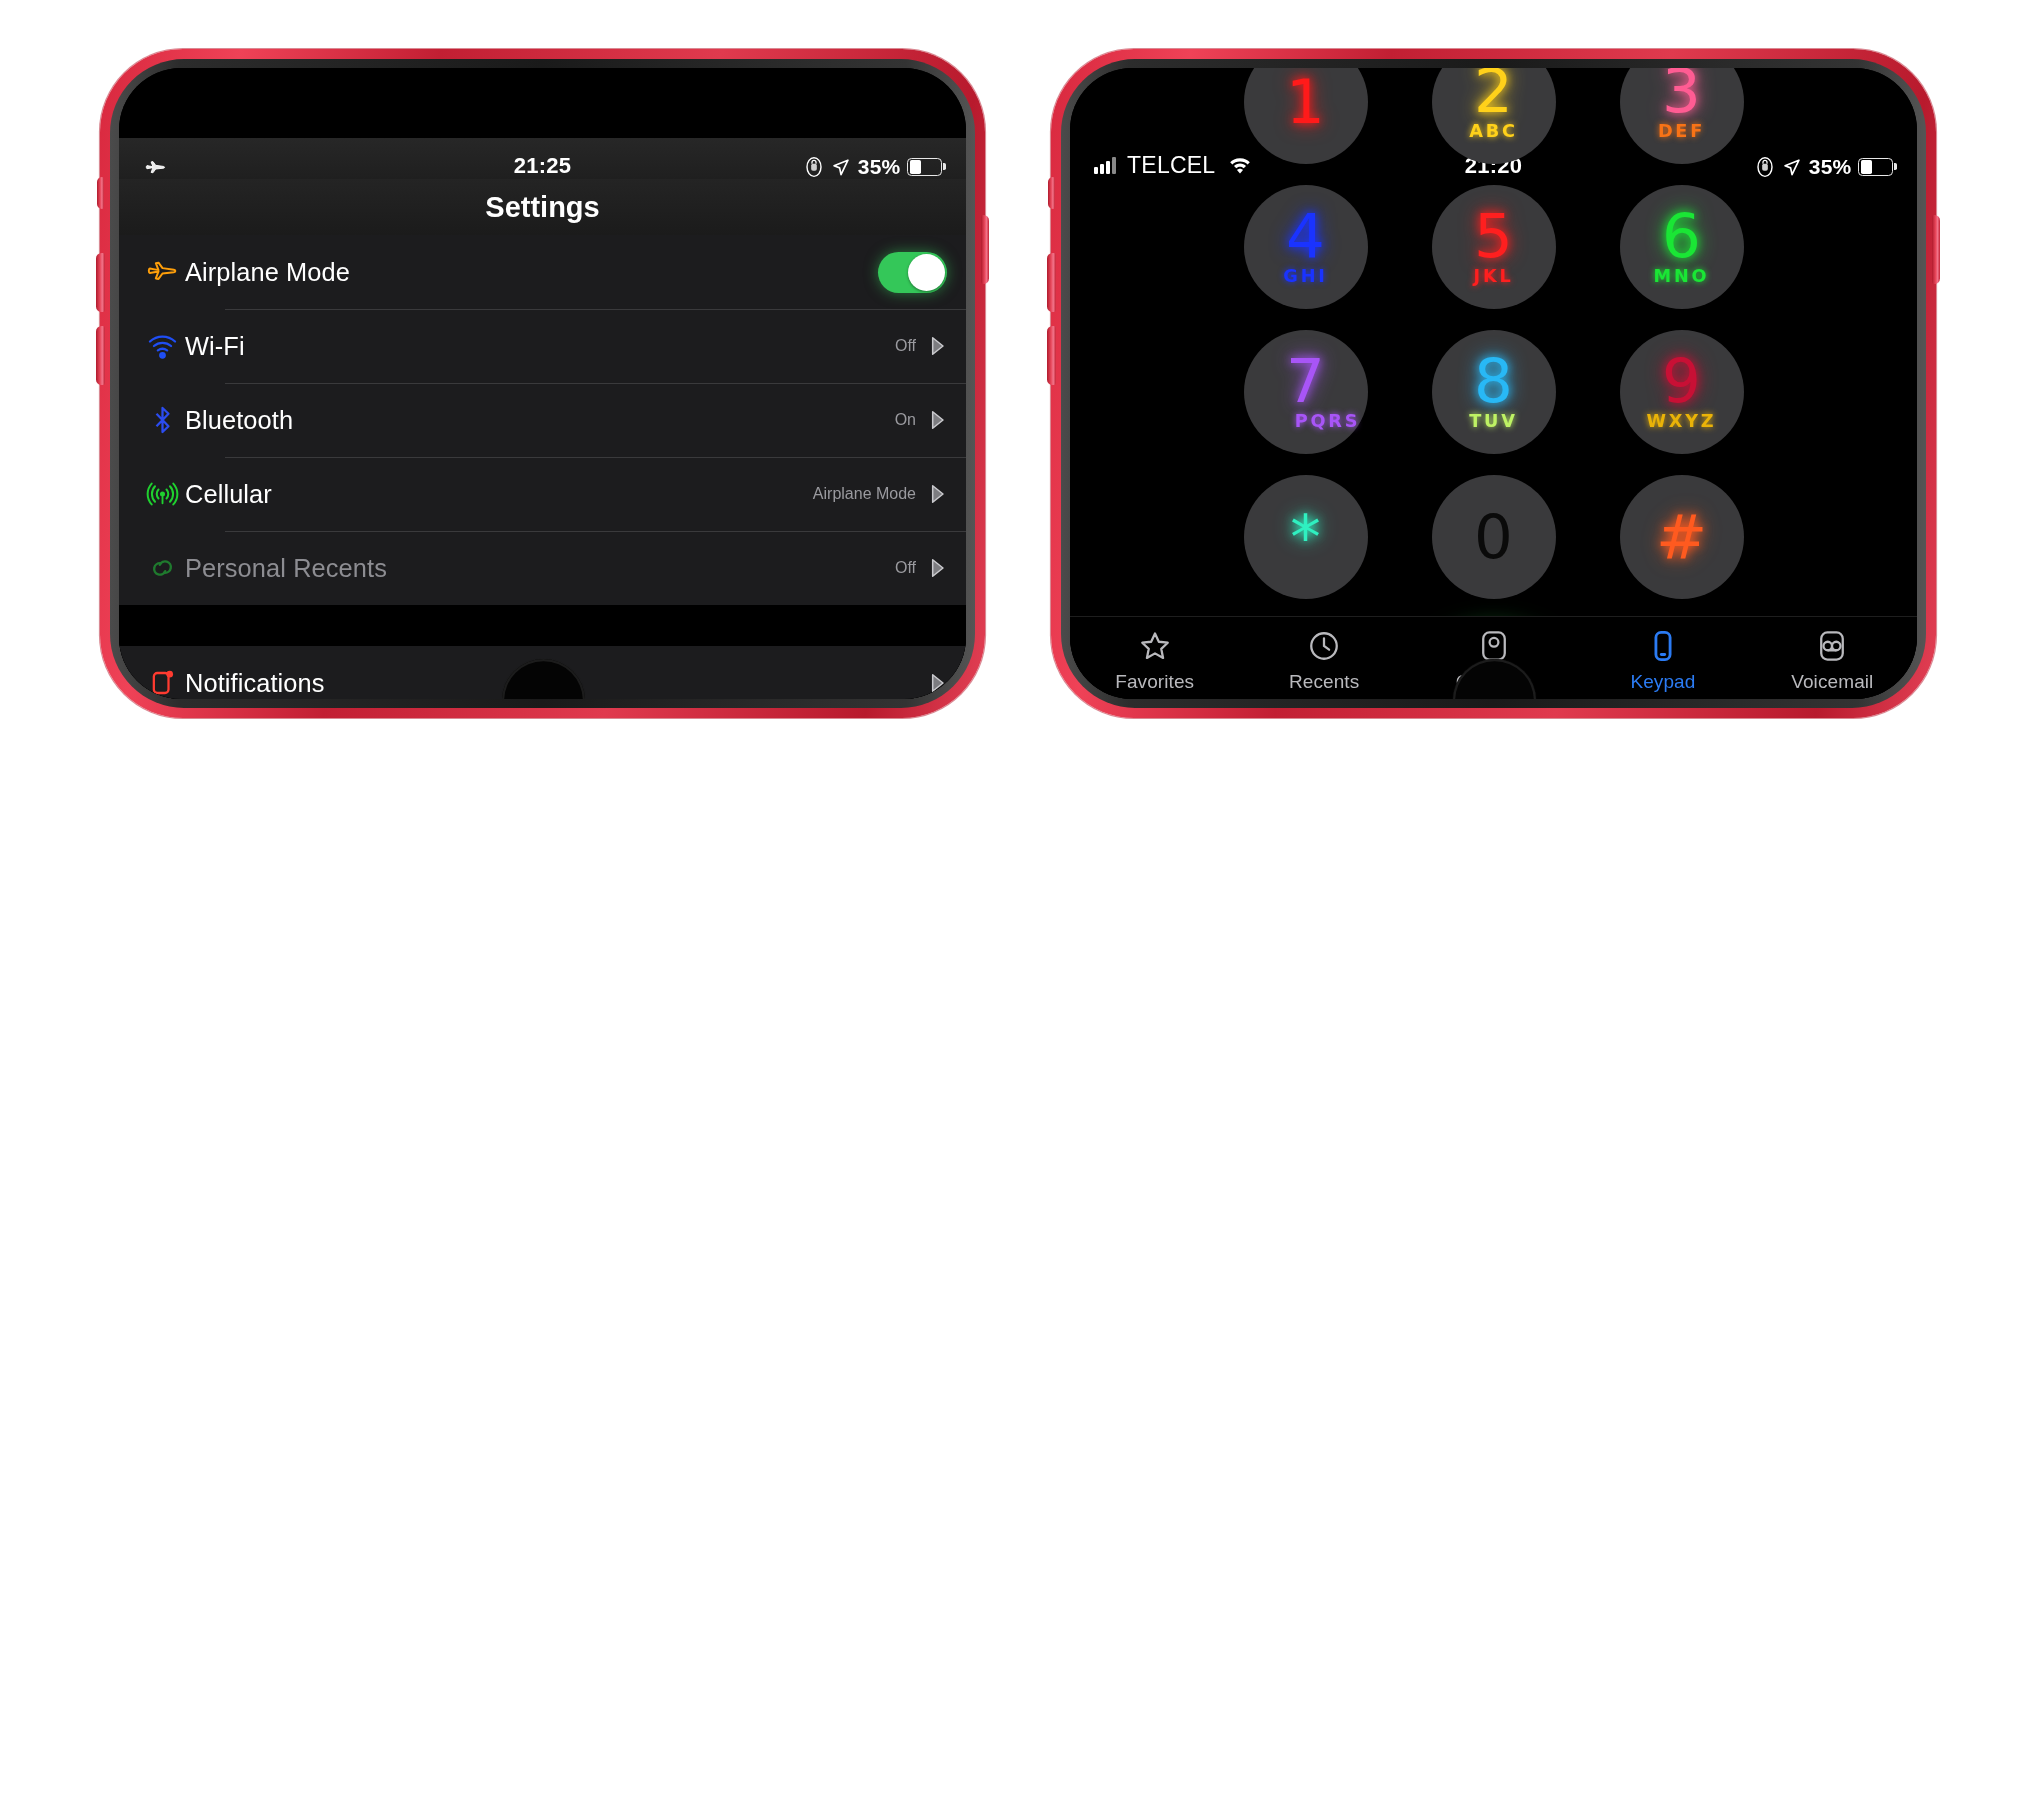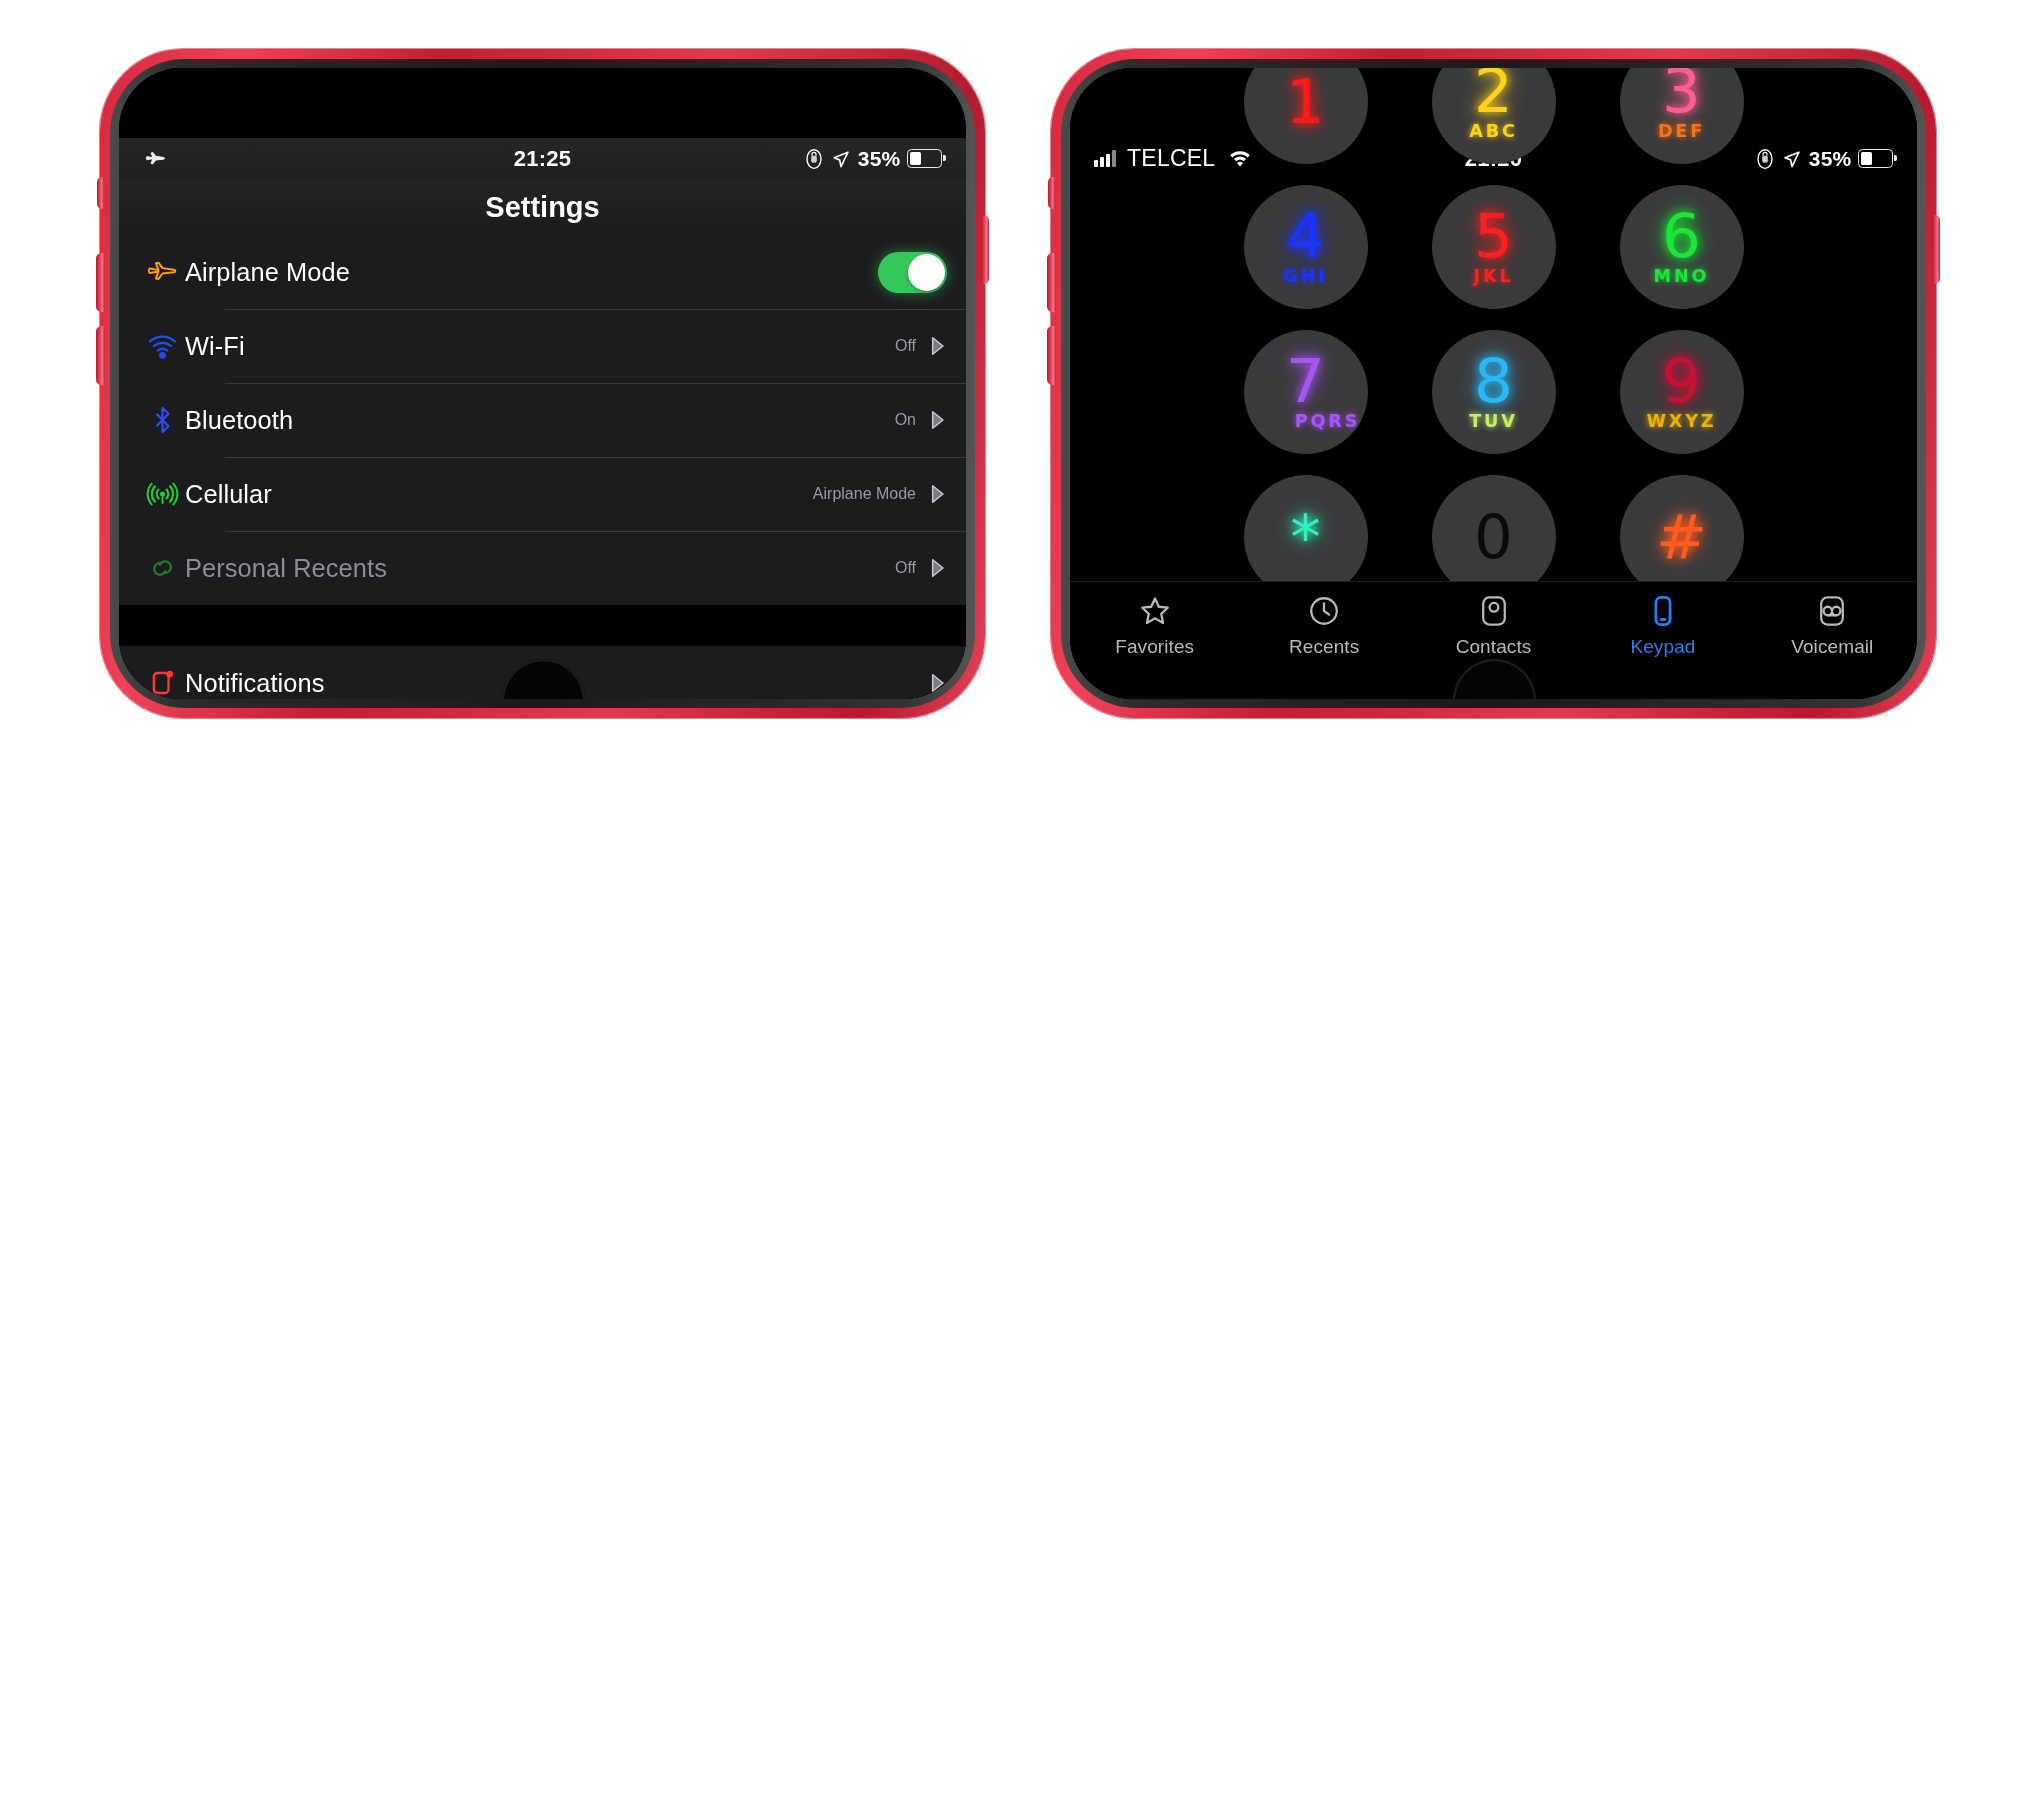--- a/index.html
+++ b/index.html
@@ -25,22 +25,22 @@
   .frontcam{position:absolute;width:16.6px;height:16.6px;border-radius:50%;
      background:radial-gradient(circle at 48% 42%,#2b4a8a 0%,#16264a 38%,#090c16 70%,#050505 100%);
      box-shadow:0 0 2.2px #111;}
   .homebtn{position:absolute;width:83px;height:83px;border-radius:50%;
      background:#040404;box-shadow:inset 0 0 0 2.2px #1c1c1c,0 0 1.1px #222;}
 
   
   .screen{position:absolute;left:0;top:0;width:100%;height:100%;background:#000;color:#fff;}
 
   
-  .statusbar{position:absolute;left:0;right:0;display:flex;align-items:center;
-     height:41px;padding:8px 24px;box-sizing:border-box;font-size:22px;letter-spacing:0.2px;}
+  .statusbar{position:absolute;left:0;right:0;display:flex;align-items:flex-end;
+     height:41px;padding:0 24px;box-sizing:border-box;font-size:22px;letter-spacing:0.2px;}
   .sb-left{display:flex;align-items:center;gap:7.7px;flex:1;}
   .sb-mid{position:absolute;left:0;right:0;text-align:center;font-weight:600;pointer-events:none;}
   .sb-right{display:flex;align-items:center;gap:6.6px;margin-left:auto;z-index:2;}
   .sb-right .pct{font-weight:600;font-size:21px;}
   .batt{width:33px;height:16.6px;border:1.7px solid #e8e8e8;border-radius:4.4px;position:relative;}
   .batt:after{content:"";position:absolute;right:-5px;top:4.4px;width:2.8px;height:6.6px;
      background:#e8e8e8;border-radius:0 1.7px 1.7px 0;}
   .batt i{position:absolute;left:1.7px;top:1.7px;bottom:1.7px;width:34%;background:#fff;border-radius:1.7px;display:block;}
   .bars{display:flex;align-items:flex-end;gap:2.2px;height:16.6px;}
   .bars b{width:3.9px;background:#fff;border-radius:1.1px;display:block;}
@@ -80,21 +80,21 @@
      font-family:"DejaVu Sans",sans-serif;}
   .key .ltr{font-size:17.7px;font-weight:700;letter-spacing:2.8px;margin-top:2.2px;
      font-family:"DejaVu Sans",sans-serif;}
   .key .d.glow{text-shadow:0 0 10px currentColor,0 0 19px currentColor;}
   .key .ltr.glow{text-shadow:0 0 6.6px currentColor;}
   .callbtn{width:108px;height:108px;border-radius:50%;background:#2fd košt;}
   .callbtn{background:#2ad94a;margin-top:30px;display:flex;align-items:center;justify-content:center;
      box-shadow:0 0 25.4px rgba(42,217,74,.6);}
 
   
-  .tabbar{position:absolute;left:0;right:0;bottom:0;height:118px;background:#000;
+  .tabbar{position:absolute;left:0;right:0;bottom:0;height:83px;background:#000;
      border-top:1.1px solid #1e1e1e;display:flex;align-items:flex-start;padding-top:12px;box-sizing:border-box;}
   .tab{flex:1;display:flex;flex-direction:column;align-items:center;gap:7.7px;}
   .tab .tl{font-size:19px;color:#b9b9bd;letter-spacing:0.1px;}
   .tab.active .tl{color:#2b7bf3;}
 
   svg{display:block;overflow:visible;}
 </style>
 </head>
 <body>
 

